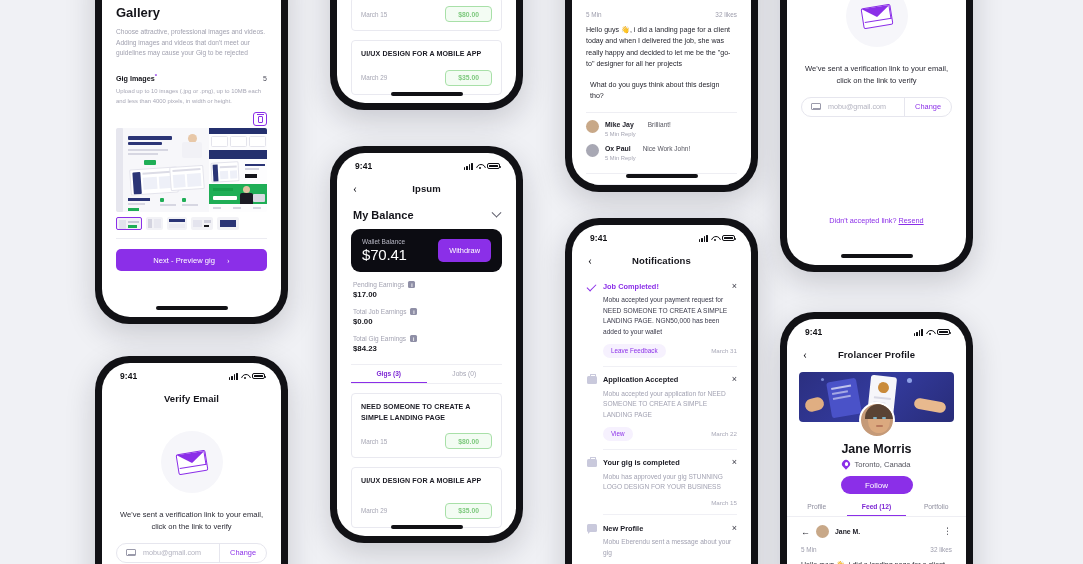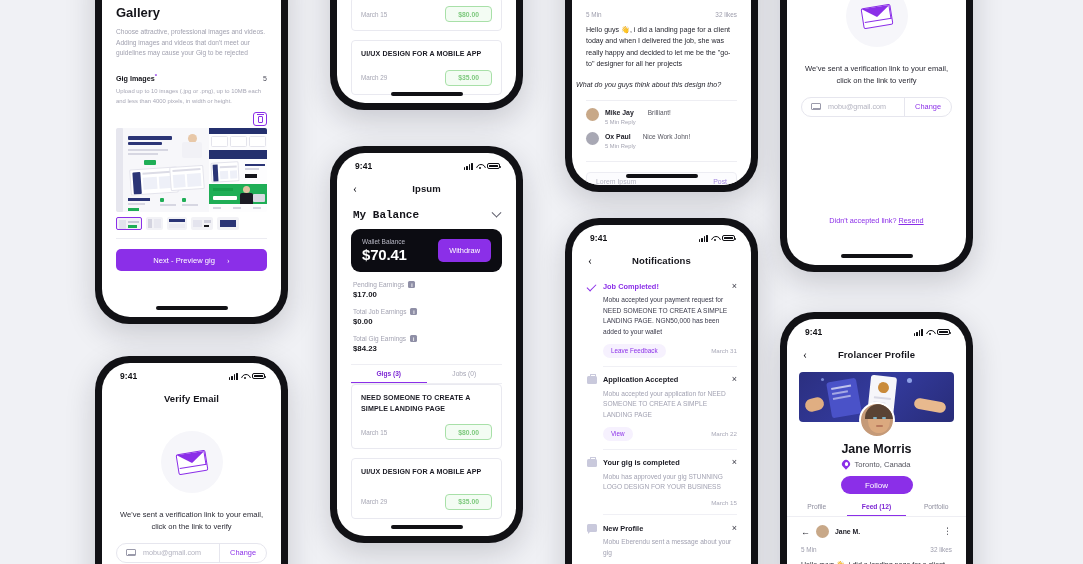--- a/index.html
+++ b/index.html
@@ -120,48 +120,48 @@
   #p-gigtop { left: 330px; top: -118px; width: 193px; height: 228px; }
   .gig-card { margin: 0 14px 9px; border:1px solid #e9e9f0; border-radius:4px; padding:8px 9px 8px;}
   .gig-name { font-size:7.1px; font-weight:bold; color:#1b1b24; line-height:1.5; letter-spacing:.1px;}
   .gig-foot { display:flex; align-items:center; justify-content:space-between; margin-top:10px;}
   .gig-date { font-size:6.3px; color:#a6a6b4;}
   .gig-amt { font-size:6.8px; font-weight:bold; color:#7ec97e; border:1px solid #a8e0a8;
      background:#f3fcf3; border-radius:4px; padding:3.5px 12px;}
 
   
   #p-wallet { left: 330px; top: 146px; width: 193px; height: 397px; }
-  .w-h { display:flex; align-items:center; justify-content:space-between; padding: 8px 16px 0; font-family: Liberation Mono, monospace;}
+  .w-h { display:flex; align-items:center; justify-content:space-between; padding: 8px 16px 0;}
   .w-h-t { font-size:11px; font-weight:bold; color:#14141a;}
   .chev { width:7px;height:7px;border-right:1.4px solid #5a5a68;border-bottom:1.4px solid #5a5a68;
      transform:rotate(45deg) translate(-2px,-2px);}
   .bal-card { margin: 8px 14px 0; background:#0c0c12; border-radius:9px; padding:9px 11px;
      display:flex; align-items:center; justify-content:space-between;}
   .bal-lab { font-size:6.5px; color:#b9b9c6;}
-  .bal-val { font-size:15px; font-weight:bold; color:#fff; margin-top:1px; letter-spacing:-.2px;}
+  .bal-val { font-size:15px; font-weight:normal; color:#fff; margin-top:1px; letter-spacing:-.2px;}
   .bal-btn { background:#8b2fe8; color:#fff; font-size:7.4px; border-radius:5px; padding:7px 11px;}
   .stat { margin: 9px 16px 0;}
   .stat-lab { font-size:6.5px; color:#a3a3b2; display:flex; align-items:center; gap:4px;}
   .info-i { width:7px;height:7px;background:#8f8fa6;border-radius:1.5px;color:#fff;
      font-size:5px; display:flex;align-items:center;justify-content:center; font-weight:bold;}
   .stat-val { font-size:7.8px; font-weight:bold; color:#15151c; margin-top:2px;}
   .w-div { height:1px; background:#eeeef3; margin:11px 14px 0;}
   .eh-h { display:flex; align-items:center; justify-content:space-between; padding:9px 16px 0;}
   .eh-t { font-size:10.5px; font-weight:bold; color:#14141a;}
   .tabs { display:flex; margin: 5px 14px 0;}
   .tab { flex:1; text-align:center; font-size:6.6px; color:#a5a5b4; padding-bottom:5px;}
   .tab.on { color:#7d27d4; font-weight:bold; border-bottom:1.6px solid #8b2fe8;}
   .tabs-line { height:1px; background:#eeeef3; margin:0 14px;}
 
   
   #p-post { left: 565px; top: -128px; width: 193px; height: 320px; }
   .po-top { display:flex; align-items:center; justify-content:space-between; padding:6px 14px 0;}
   .po-meta { font-size:6.4px; color:#9d9dac;}
   .po-body { font-size:7.1px; line-height:1.62; color:#26262f; padding:7px 14px 0;}
-  .po-body2 { font-size:7.1px; line-height:1.62; color:#26262f; padding:9px 4px 0;font-style:italic;}
+  .po-body2 { font-size:7.1px; line-height:1.62; color:#26262f; padding:9px 18px 0;}
   .po-div { height:1px; background:#eeeef3; margin:9px 14px 0;}
   .cmt { display:flex; align-items:flex-start; gap:6px; padding:7px 14px 0;}
   .av { width:13px;height:13px;border-radius:50%; flex:none; background:#c8a888; overflow:hidden; position:relative;}
   .av.b { background:#a8a8b4;}
   .cmt-n { font-size:6.9px; font-weight:bold; color:#1b1b24;}
   .cmt-s { font-size:5.8px; color:#a4a4b2; margin-top:3px;}
   .cmt-txt { font-size:6.5px; color:#55555f; margin-top:1px; }
   .po-input { margin:10px 14px 0; height:19px; border:1px solid #ededf3; border-radius:4px;
      display:flex; align-items:center; justify-content:space-between; padding:0 9px; background:#fcfcfe;}
   .po-ph { font-size:6.9px; color:#b5b5c2;}
@@ -440,21 +440,21 @@
 
       <div class="w-div"></div>
 
 
       <div class="tabs">
         <div class="tab on">Gigs (3)</div>
         <div class="tab">Jobs (0)</div>
       </div>
       <div class="tabs-line"></div>
 
-      <div style="">
+      <div style="margin-top:9px">
         <div class="gig-card">
           <div class="gig-name">NEED SOMEONE TO CREATE A SIMPLE LANDING PAGE</div>
           <div class="gig-foot">
             <div class="gig-date">March 15</div>
             <div class="gig-amt">$80.00</div>
           </div>
         </div>
         <div class="gig-card">
           <div class="gig-name">UI/UX DESIGN FOR A MOBILE APP</div>
           <div class="gig-foot" style="margin-top:16px">

